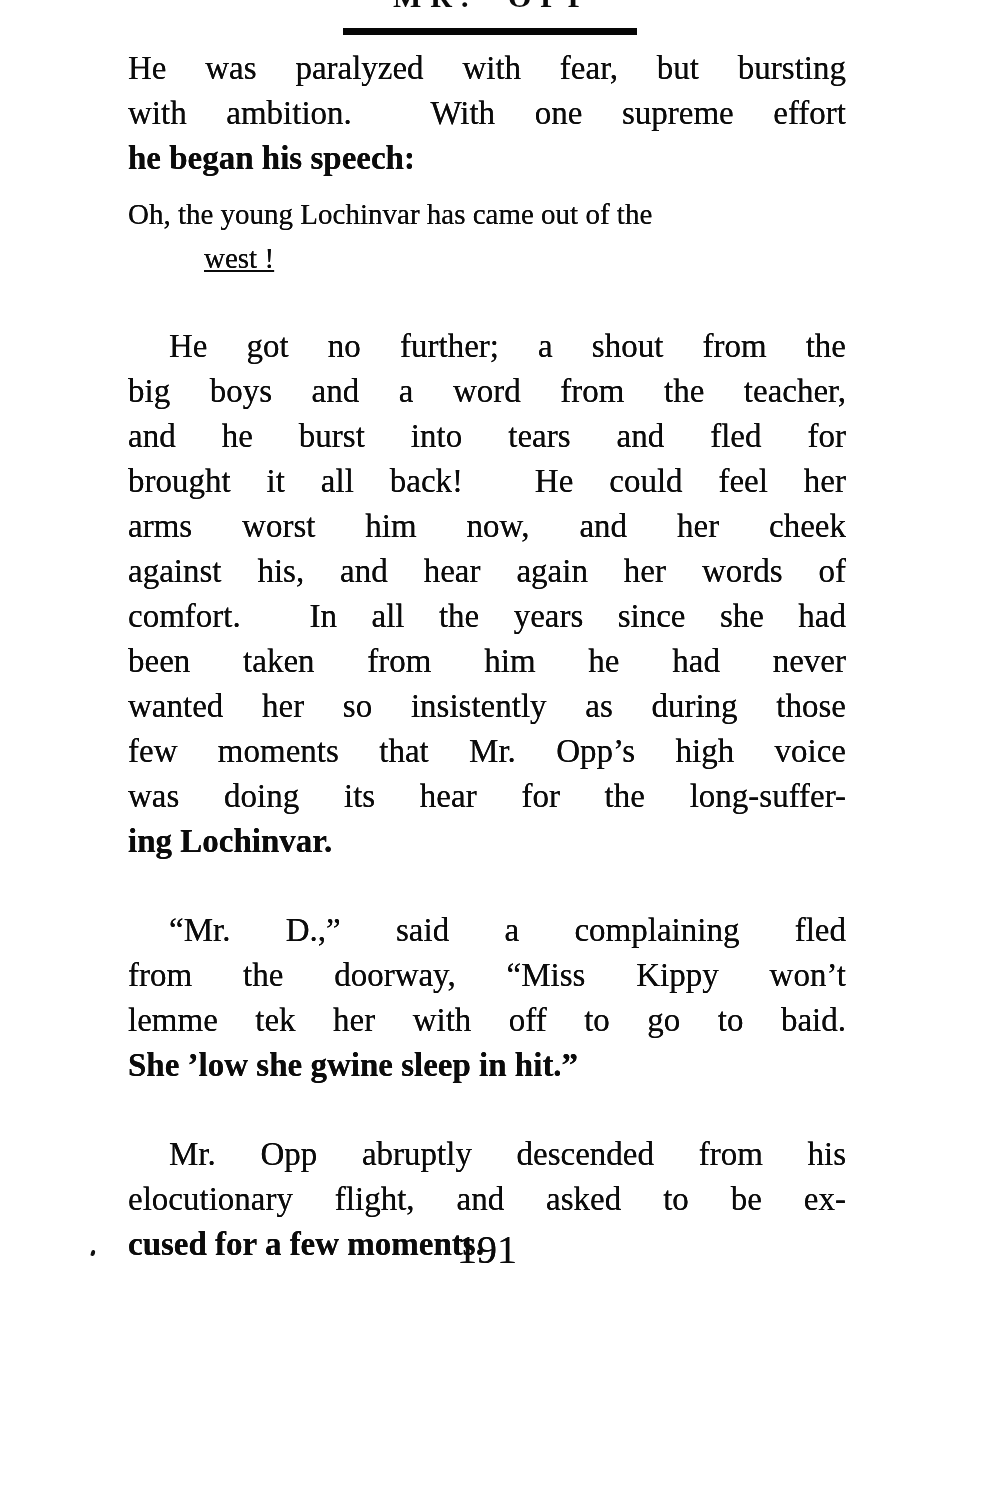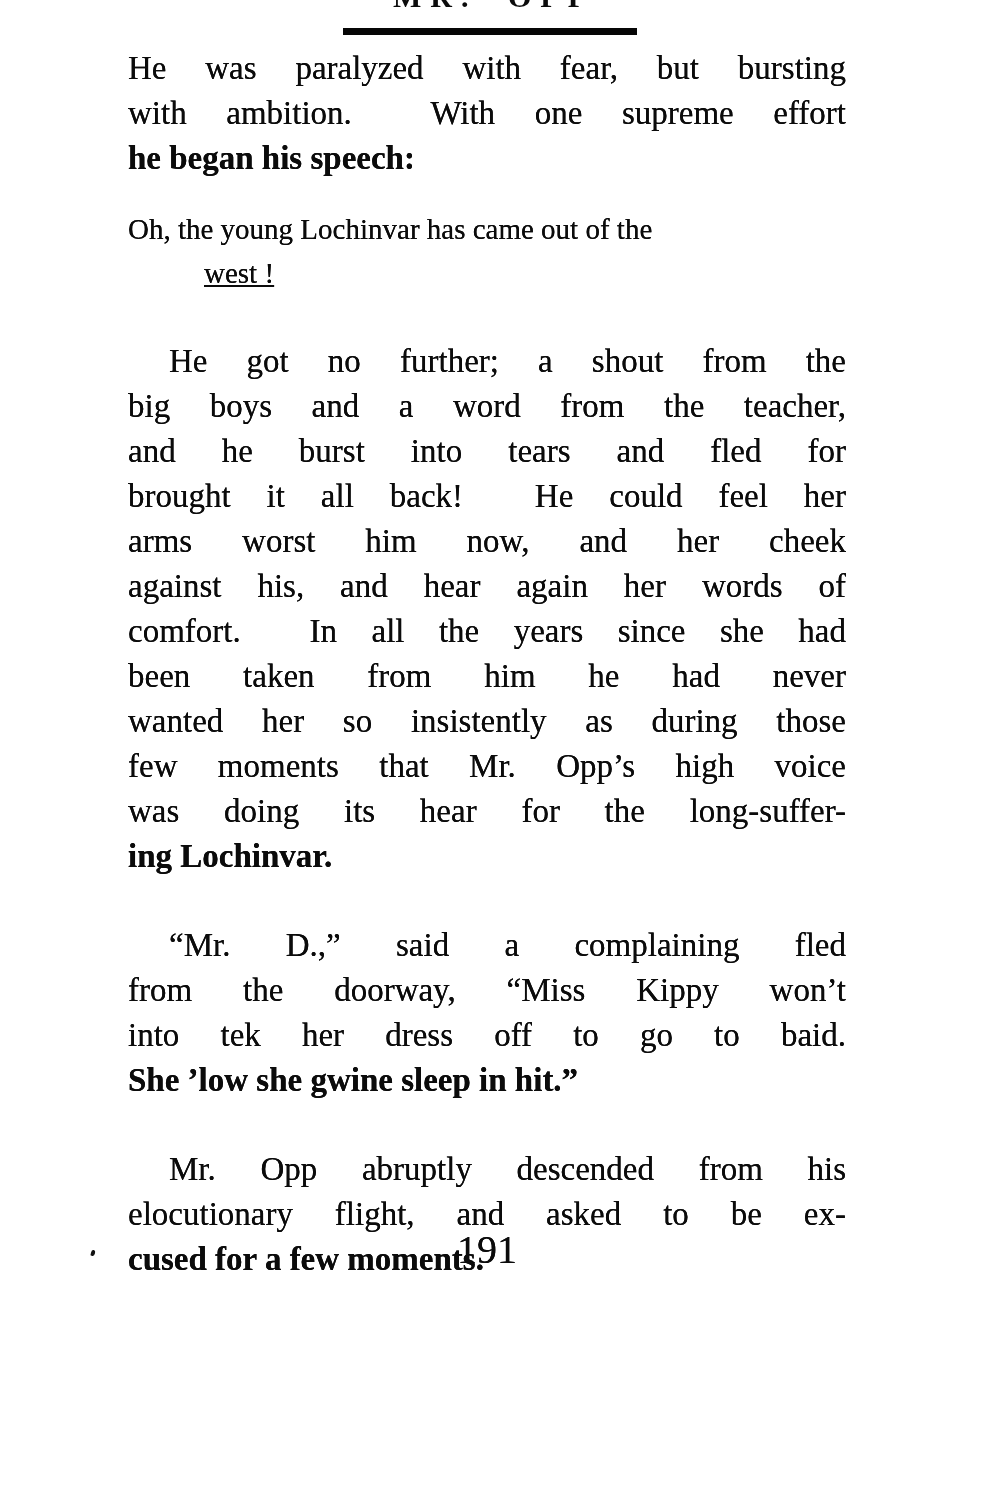--- a/index.html
+++ b/index.html
@@ -45,21 +45,21 @@
     left: 128px;
     width: 718px;
     font-size: 33px;
     line-height: 45px;
     text-shadow: 0 0 0.5px currentColor;
   }
   .para.body .line { text-align: justify; text-align-last: justify; }
   .para.body .line.last { text-align-last: left; font-weight: bold; }
   .para.indent .line:first-child { text-indent: 41px; margin-top: 44px; }
   .para.verse {
-    margin-top: 26px;
+    margin-top: 11px;
     margin-bottom: 23px;
     font-size: 29px;
     line-height: 44px;
   }
   .para.verse .line { text-align: left; }
   .para.verse .line.verse-cont { margin-left: 76px; text-decoration: underline; }
   .page-number {
     position: absolute;
     top: 1226px;
     left: 128px;
@@ -110,21 +110,21 @@
         <div class="line">comfort.&nbsp; In all the years since she had</div>
         <div class="line">been taken from him he had never</div>
         <div class="line">wanted her so insistently as during those</div>
         <div class="line">few moments that Mr. Opp’s high voice</div>
         <div class="line">was doing its hear for the long-suffer-</div>
         <div class="line last">ing Lochinvar.</div>
       </div>
       <div class="para body indent">
         <div class="line">“Mr. D.,” said a complaining fled</div>
         <div class="line">from the doorway, “Miss Kippy won’t</div>
-        <div class="line">into tek her dress off to go to baid.</div>
+        <div class="line">lemme tek her with off to go to baid.</div>
         <div class="line last">She ’low she gwine sleep in hit.”</div>
       </div>
       <div class="para body indent">
         <div class="line">Mr. Opp abruptly descended from his</div>
         <div class="line">elocutionary flight, and asked to be ex-</div>
         <div class="line last">cused for a few moments.</div>
       </div>
     </div>
 
   <div class="page-number">191</div>

